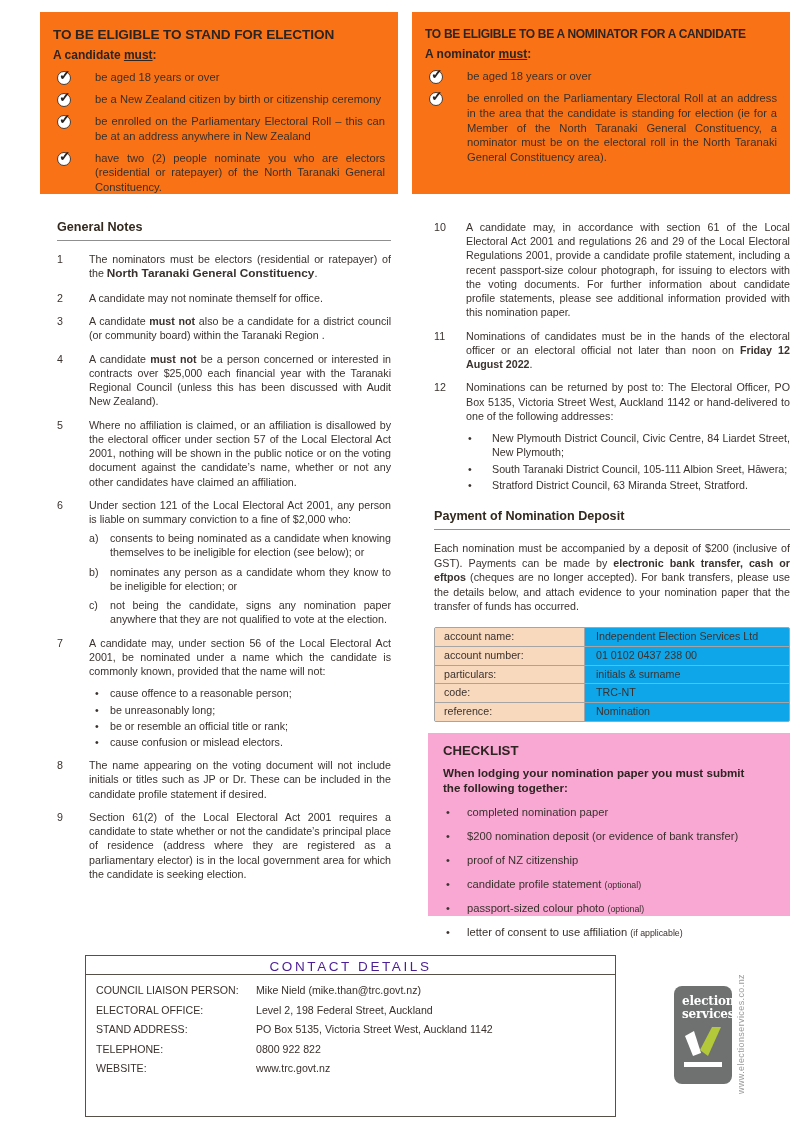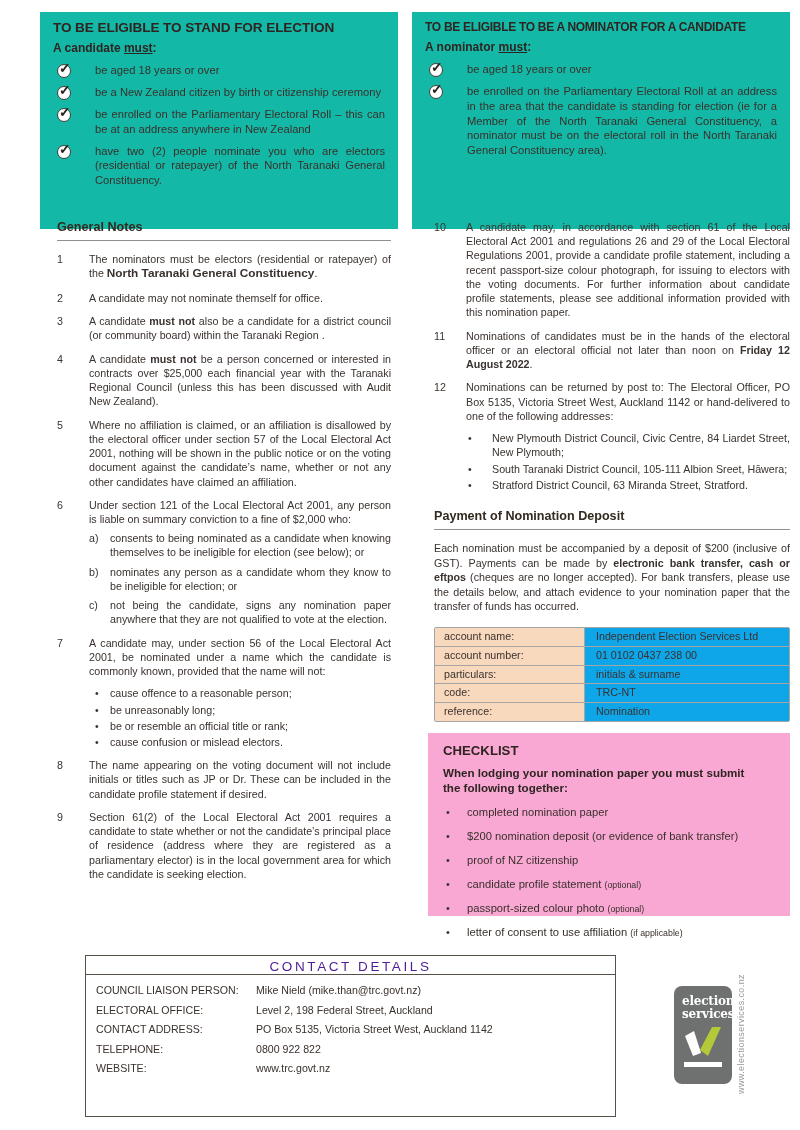--- a/index.html
+++ b/index.html
@@ -3,21 +3,21 @@
 <meta charset="utf-8">
 <style>
   * { margin:0; padding:0; box-sizing:border-box; }
   html,body { background:#e8e8e8; }
   #page {
     position:relative; width:800px; height:1130px; background:#ffffff;
     font-family:"Liberation Sans", sans-serif; color:#3a322e; margin:0 auto;
     overflow:hidden;
   }
   
-  .elig { position:absolute; top:12px; height:217px; background:#14b8a6; padding:8px 13px; }
+  .elig { position:absolute; top:12px; height:182px; background:#f97316; padding:15px 13px; }
   #elig-left  { left:40px;  width:358px; }
   #elig-right { left:412px; width:378px; }
   .elig h2 { font-size:13.6px; font-weight:bold; color:#2e2421; margin-bottom:6px; letter-spacing:-0.1px; }
   #elig-right h2 { font-size:12px; letter-spacing:-0.3px; }
   .elig .subtitle { font-size:12px; font-weight:bold; color:#2e2421; margin-bottom:8px; }
   .elig .subtitle .ul { text-decoration:underline; }
   .check-row { display:flex; margin-bottom:7px; }
   .check-icon { flex:0 0 14px; width:14px; height:14px; background:#ffffff; border:1px solid #453c36;
     border-radius:50%; position:relative; margin-left:4px; margin-top:1px; }
   .check-icon::after { content:"✓"; position:absolute; left:1px; top:-5px; font-size:14px;
@@ -318,21 +318,21 @@
     <div class="c-body">
       <div class="c-row">
           <span class="c-label">COUNCIL LIAISON PERSON:</span>
           <span class="c-value">Mike Nield (mike.than@trc.govt.nz)</span>
         </div>
       <div class="c-row">
           <span class="c-label">ELECTORAL OFFICE:</span>
           <span class="c-value">Level 2, 198 Federal Street, Auckland</span>
         </div>
       <div class="c-row">
-          <span class="c-label">CONTACT ADDRESS:</span>
+          <span class="c-label">STAND ADDRESS:</span>
           <span class="c-value">PO Box 5135, Victoria Street West, Auckland 1142</span>
         </div>
       <div class="c-row">
           <span class="c-label">TELEPHONE:</span>
           <span class="c-value">0800 922 822</span>
         </div>
       <div class="c-row">
           <span class="c-label">WEBSITE:</span>
           <span class="c-value">www.trc.govt.nz</span>
         </div>

